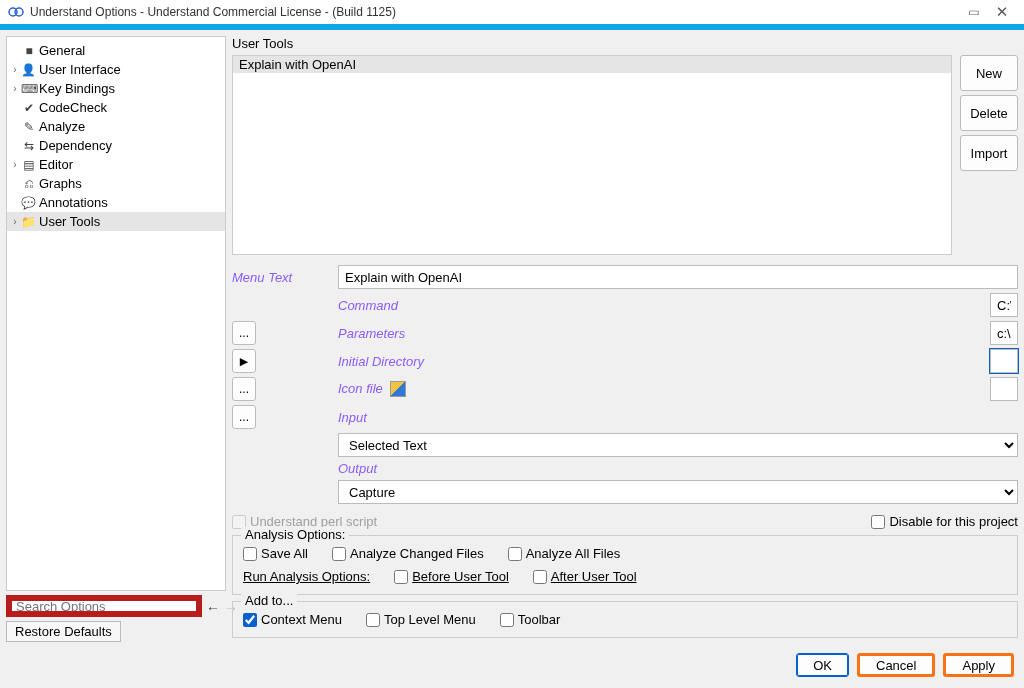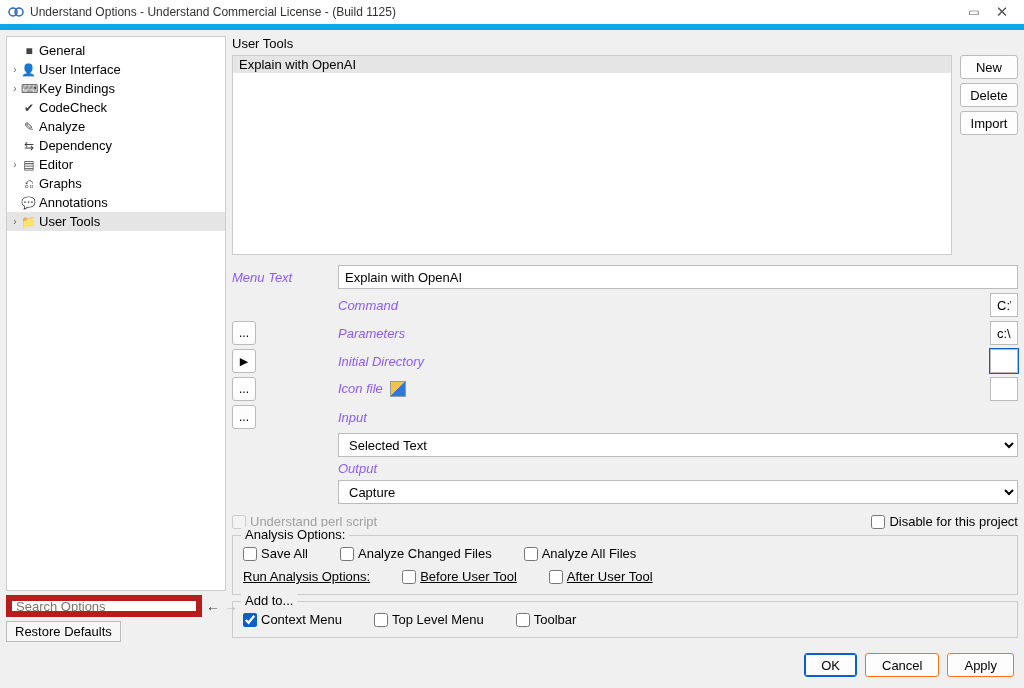--- a/index.html
+++ b/index.html
@@ -109,21 +109,21 @@
   height: 200px;
   overflow: auto;
 }
 .tools-list-item {
   padding: 1px 6px;
   background: #e5e5e5;
 }
 .side-buttons { display: flex; flex-direction: column; gap: 4px; }
 .side-buttons button {
   width: 58px;
-  height: 24px;
+  height: 36px;
   background: #fdfdfd;
   border: 1px solid #bbb;
   border-radius: 3px;
   cursor: pointer;
   font-family: inherit;
   font-size: 13px;
 }
 .form-grid { display: grid; grid-template-columns: 100px 1fr 28px; column-gap: 6px; row-gap: 4px; align-items: center; }
 .form-grid .label { color: #8b5cf6; font-style: italic; }
 .form-grid input[type=text], .form-grid select {
@@ -161,38 +161,38 @@
   padding: 8px 10px 10px 10px;
   position: relative;
 }
 .groupbox .legend {
   position: absolute;
   top: -9px; left: 8px;
   background: #f0f0f0;
   padding: 0 4px;
   font-size: 13px;
 }
-.cb-row { display: flex; gap: 32px; align-items: flex-start; flex-wrap: wrap; margin-top: 2px; }
+.cb-row { display: flex; gap: 24px; align-items: flex-start; flex-wrap: wrap; margin-top: 2px; }
 .cb-row.second { margin-top: 8px; text-decoration: underline; }
 .cb { display: inline-flex; align-items: center; gap: 4px; }
 .cb input { width: 14px; height: 14px; accent-color: #0a60c9; }
 .footer {
   height: 34px;
   display: flex;
   align-items: center;
   justify-content: flex-end;
   gap: 8px;
   padding: 0 10px;
   background: #f0f0f0;
 }
 .footer button {
   height: 24px;
   padding: 0 16px;
   background: #fdfdfd;
-  border: 1px solid #f97316;
+  border: 3px solid #f97316;
   border-radius: 3px;
   font-family: inherit;
   font-size: 13px;
   cursor: pointer;
 }
 .footer .primary { border: 1px solid #0a60c9; box-shadow: 0 0 0 1px #0a60c9 inset; }
 .icon-preview {
   width: 16px; height: 16px;
   background: linear-gradient(135deg,#f5c242 50%,#2f78d6 50%);
   border: 1px solid #999;

